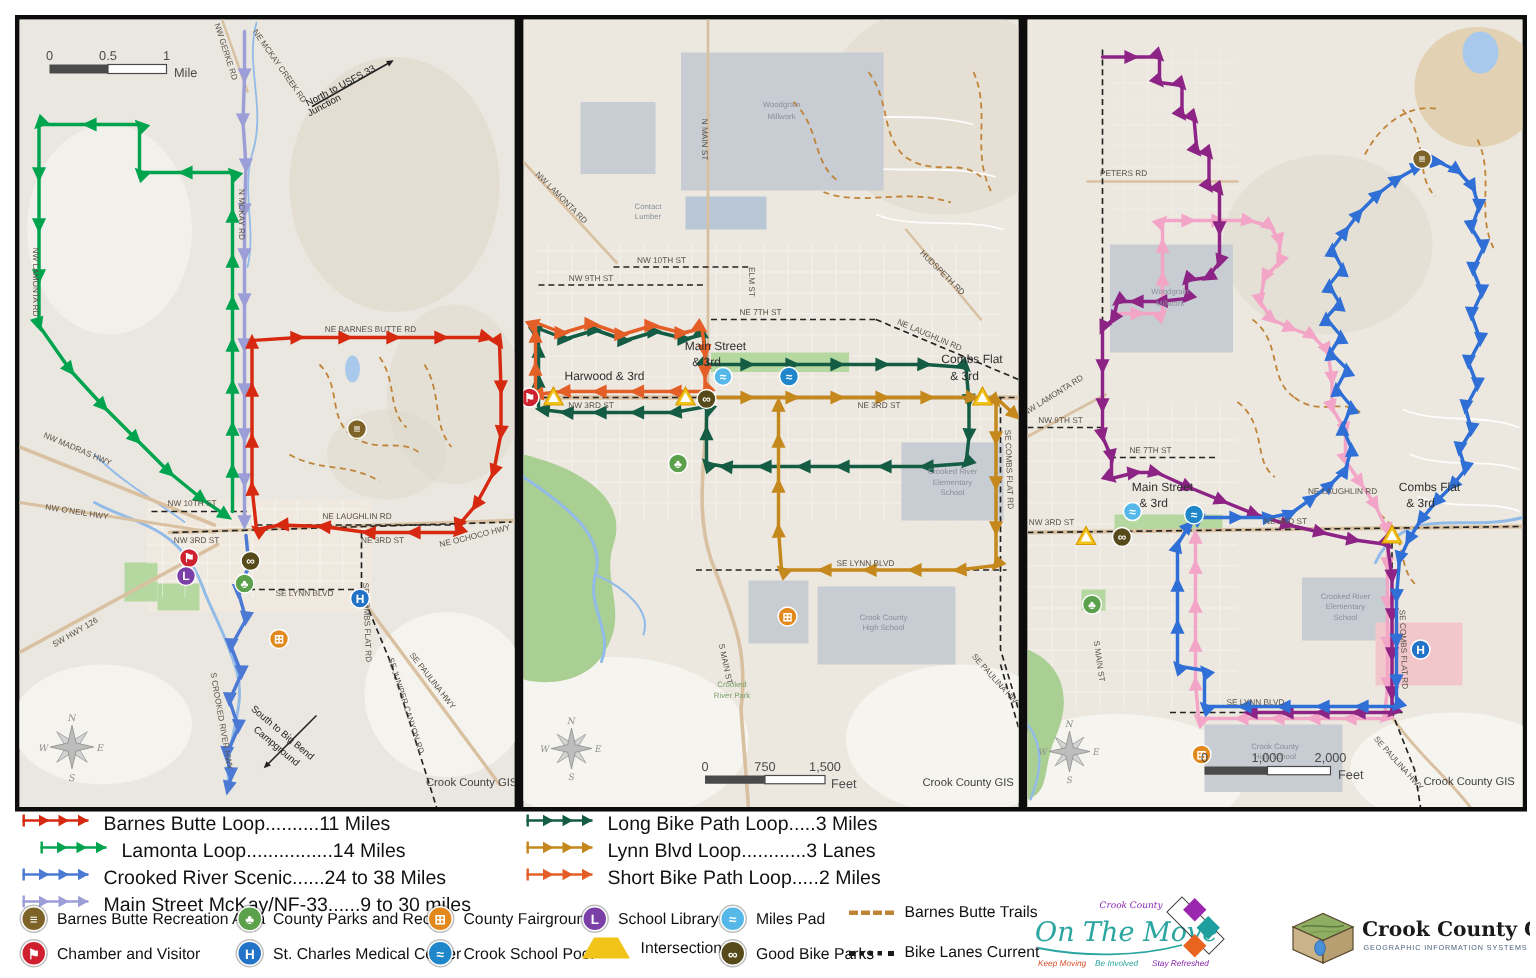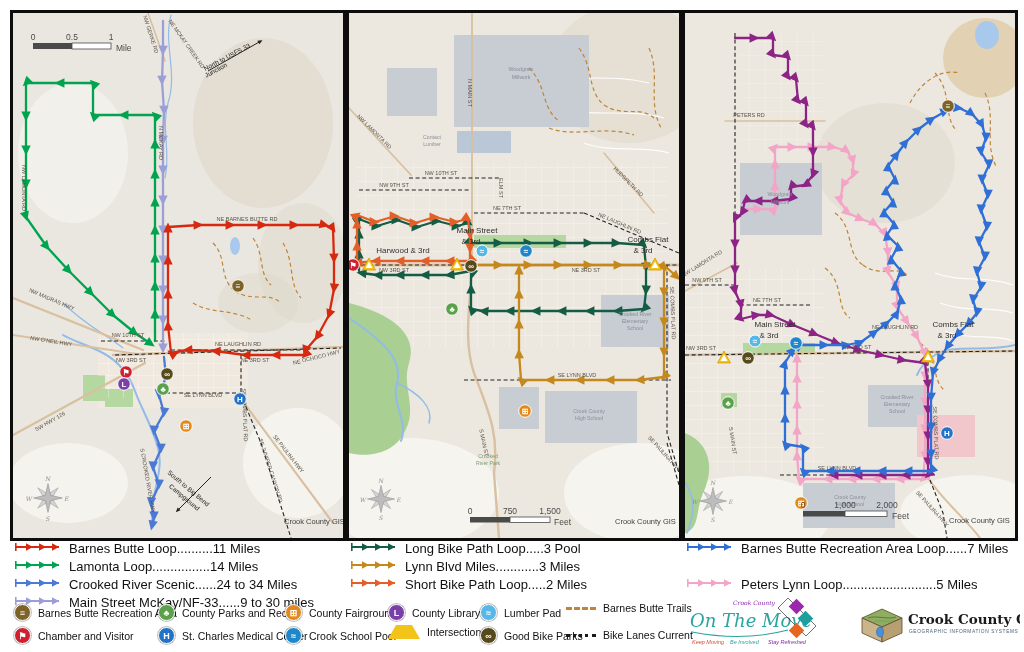--- a/index.html
+++ b/index.html
@@ -497,98 +497,84 @@
     </svg>
   </div>
 
   <div class="lrow" style="left:14px;top:541px">
     <svg class="lg" width="46" height="12" viewBox="0 0 46 12">
         <line x1="1" y1="6" x2="45" y2="6" stroke-width="1.8" stroke="#d62910"></line>
         <path d="M1,2h1.6v8H1z M12,2.2l7,3.8l-7,3.8z M25,2.2l7,3.8l-7,3.8z M38,2.2l7,3.8l-7,3.8z" fill="#d62910"></path>
       </svg>
     <span>Barnes Butte Loop..........11 Miles</span>
   </div>
-  <div class="lrow" style="left:14px;top:559px">
+  <div class="lrow" style="left:26px;top:559px">
     <svg class="lg" width="46" height="12" viewBox="0 0 46 12">
         <line x1="1" y1="6" x2="45" y2="6" stroke-width="1.8" stroke="#00a44f"></line>
         <path d="M1,2h1.6v8H1z M12,2.2l7,3.8l-7,3.8z M25,2.2l7,3.8l-7,3.8z M38,2.2l7,3.8l-7,3.8z" fill="#00a44f"></path>
       </svg>
     <span>Lamonta Loop................14 Miles</span>
   </div>
   <div class="lrow" style="left:14px;top:577px">
     <svg class="lg" width="46" height="12" viewBox="0 0 46 12">
         <line x1="1" y1="6" x2="45" y2="6" stroke-width="1.8" stroke="#4b79d4"></line>
         <path d="M1,2h1.6v8H1z M12,2.2l7,3.8l-7,3.8z M25,2.2l7,3.8l-7,3.8z M38,2.2l7,3.8l-7,3.8z" fill="#4b79d4"></path>
       </svg>
-    <span>Crooked River Scenic......24 to 34 Miles</span>
+    <span>Crooked River Scenic......24 to 38 Miles</span>
   </div>
   <div class="lrow" style="left:14px;top:595px">
     <svg class="lg" width="46" height="12" viewBox="0 0 46 12">
         <line x1="1" y1="6" x2="45" y2="6" stroke-width="1.8" stroke="#9c9ed8"></line>
         <path d="M1,2h1.6v8H1z M12,2.2l7,3.8l-7,3.8z M25,2.2l7,3.8l-7,3.8z M38,2.2l7,3.8l-7,3.8z" fill="#9c9ed8"></path>
       </svg>
     <span>Main Street McKay/NF-33......9 to 30 miles</span>
   </div>
 
   <div class="lrow" style="left:350px;top:541px">
     <svg class="lg" width="46" height="12" viewBox="0 0 46 12">
         <line x1="1" y1="6" x2="45" y2="6" stroke-width="1.8" stroke="#155c44"></line>
         <path d="M1,2h1.6v8H1z M12,2.2l7,3.8l-7,3.8z M25,2.2l7,3.8l-7,3.8z M38,2.2l7,3.8l-7,3.8z" fill="#155c44"></path>
       </svg>
-    <span>Long Bike Path Loop.....3 Pool</span>
+    <span>Long Bike Path Loop.....3 Miles</span>
   </div>
   <div class="lrow" style="left:350px;top:559px">
     <svg class="lg" width="46" height="12" viewBox="0 0 46 12">
         <line x1="1" y1="6" x2="45" y2="6" stroke-width="1.8" stroke="#c4881c"></line>
         <path d="M1,2h1.6v8H1z M12,2.2l7,3.8l-7,3.8z M25,2.2l7,3.8l-7,3.8z M38,2.2l7,3.8l-7,3.8z" fill="#c4881c"></path>
       </svg>
-    <span>Lynn Blvd Miles............3 Miles</span>
+    <span>Lynn Blvd Loop............3 Lanes</span>
   </div>
   <div class="lrow" style="left:350px;top:577px">
     <svg class="lg" width="46" height="12" viewBox="0 0 46 12">
         <line x1="1" y1="6" x2="45" y2="6" stroke-width="1.8" stroke="#e45f28"></line>
         <path d="M1,2h1.6v8H1z M12,2.2l7,3.8l-7,3.8z M25,2.2l7,3.8l-7,3.8z M38,2.2l7,3.8l-7,3.8z" fill="#e45f28"></path>
       </svg>
     <span>Short Bike Path Loop.....2 Miles</span>
   </div>
 
-  <div class="lrow" style="left:686px;top:541px">
-    <svg class="lg" width="46" height="12" viewBox="0 0 46 12">
-        <line x1="1" y1="6" x2="45" y2="6" stroke-width="1.8" stroke="#2f6fd6"></line>
-        <path d="M1,2h1.6v8H1z M12,2.2l7,3.8l-7,3.8z M25,2.2l7,3.8l-7,3.8z M38,2.2l7,3.8l-7,3.8z" fill="#2f6fd6"></path>
-      </svg>
-    <span>Barnes Butte Recreation Area Loop......7 Miles</span>
-  </div>
-  <div class="lrow" style="left:686px;top:577px">
-    <svg class="lg" width="46" height="12" viewBox="0 0 46 12">
-        <line x1="1" y1="6" x2="45" y2="6" stroke-width="1.8" stroke="#f2a5c6"></line>
-        <path d="M1,2h1.6v8H1z M12,2.2l7,3.8l-7,3.8z M25,2.2l7,3.8l-7,3.8z M38,2.2l7,3.8l-7,3.8z" fill="#f2a5c6"></path>
-      </svg>
-    <span>Peters Lynn Loop..........................5 Miles</span>
-  </div>
 
   <div class="pitem" style="left:14px;top:604px">
     <span class="pic" style="background-color: rgb(125, 99, 39);">≡</span>
     <span>Barnes Butte Recreation Area</span>
   </div>
   <div class="pitem" style="left:158px;top:604px">
     <span class="pic" style="background-color: rgb(91, 160, 75);">♣</span>
     <span>County Parks and Rec</span>
   </div>
   <div class="pitem" style="left:285px;top:604px">
     <span class="pic" style="background-color: rgb(226, 137, 29);">⊞</span>
     <span>County Fairgrounds</span>
   </div>
   <div class="pitem" style="left:388px;top:604px">
     <span class="pic" style="background-color: rgb(123, 63, 168);">L</span>
-    <span>County Library</span>
+    <span>School Library</span>
   </div>
   <div class="pitem" style="left:480px;top:604px">
     <span class="pic" style="background-color: rgb(86, 184, 232);">≈</span>
-    <span>Lumber Pad</span>
+    <span>Miles Pad</span>
   </div>
   <div class="pitem" style="left:566px;top:602px">
     <span class="lnsw dash"></span>
     <span>Barnes Butte Trails</span>
   </div>
 
   <div class="pitem" style="left:14px;top:627px">
     <span class="pic" style="background-color: rgb(207, 32, 48);">⚑</span>
     <span>Chamber and Visitor</span>
   </div>

